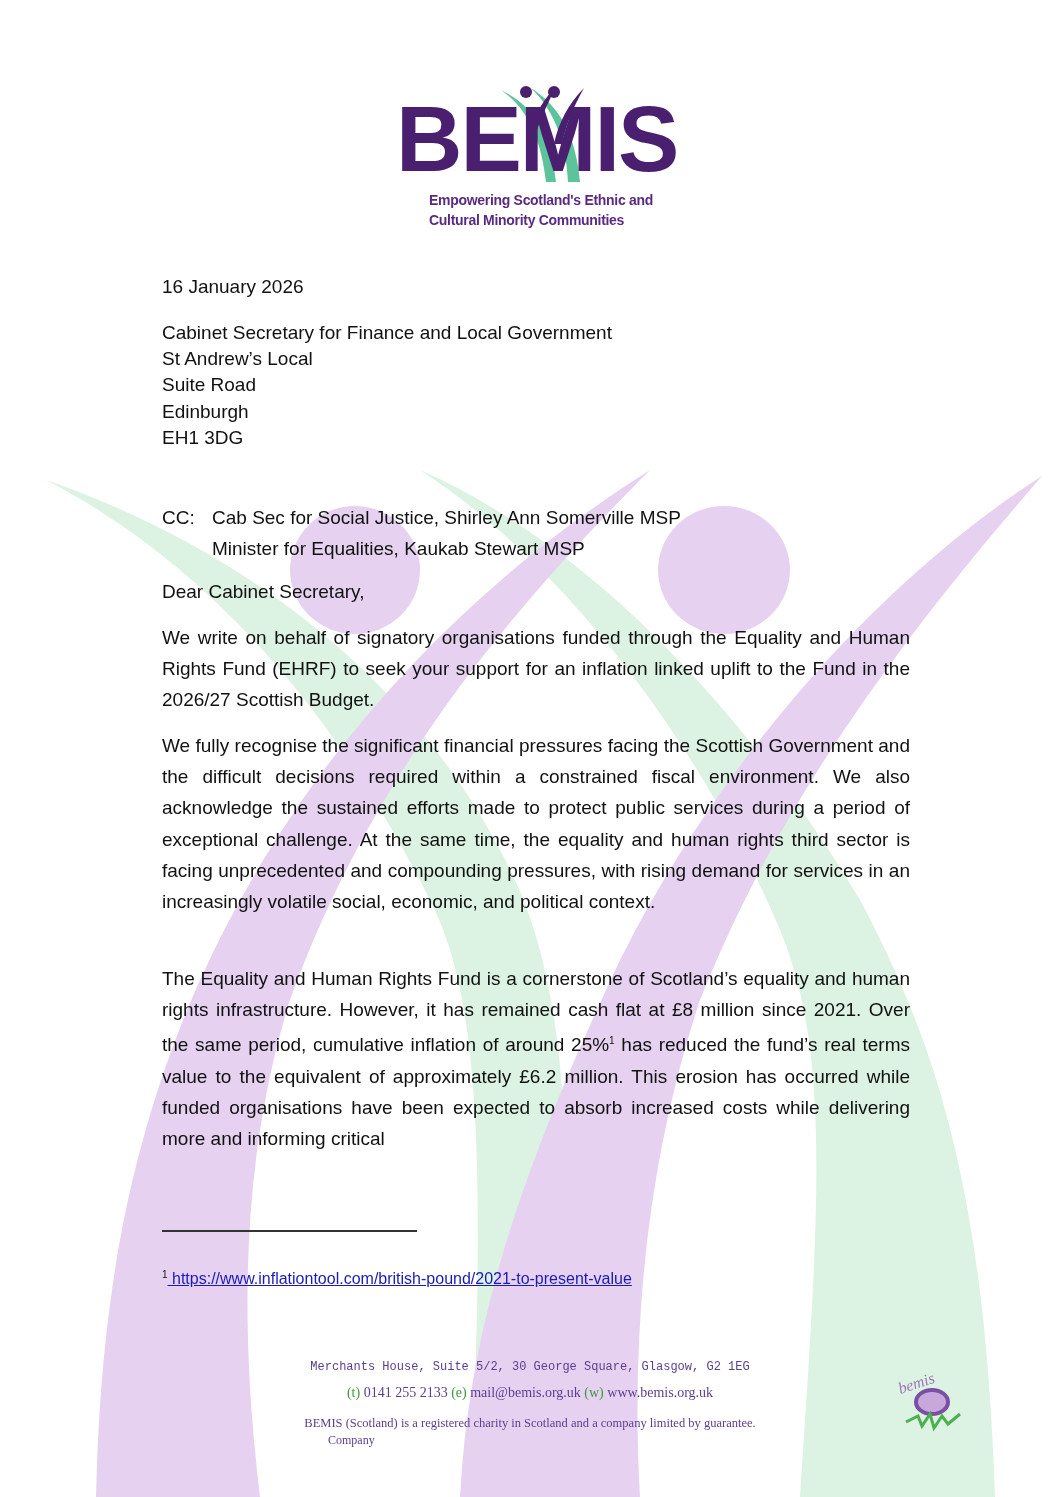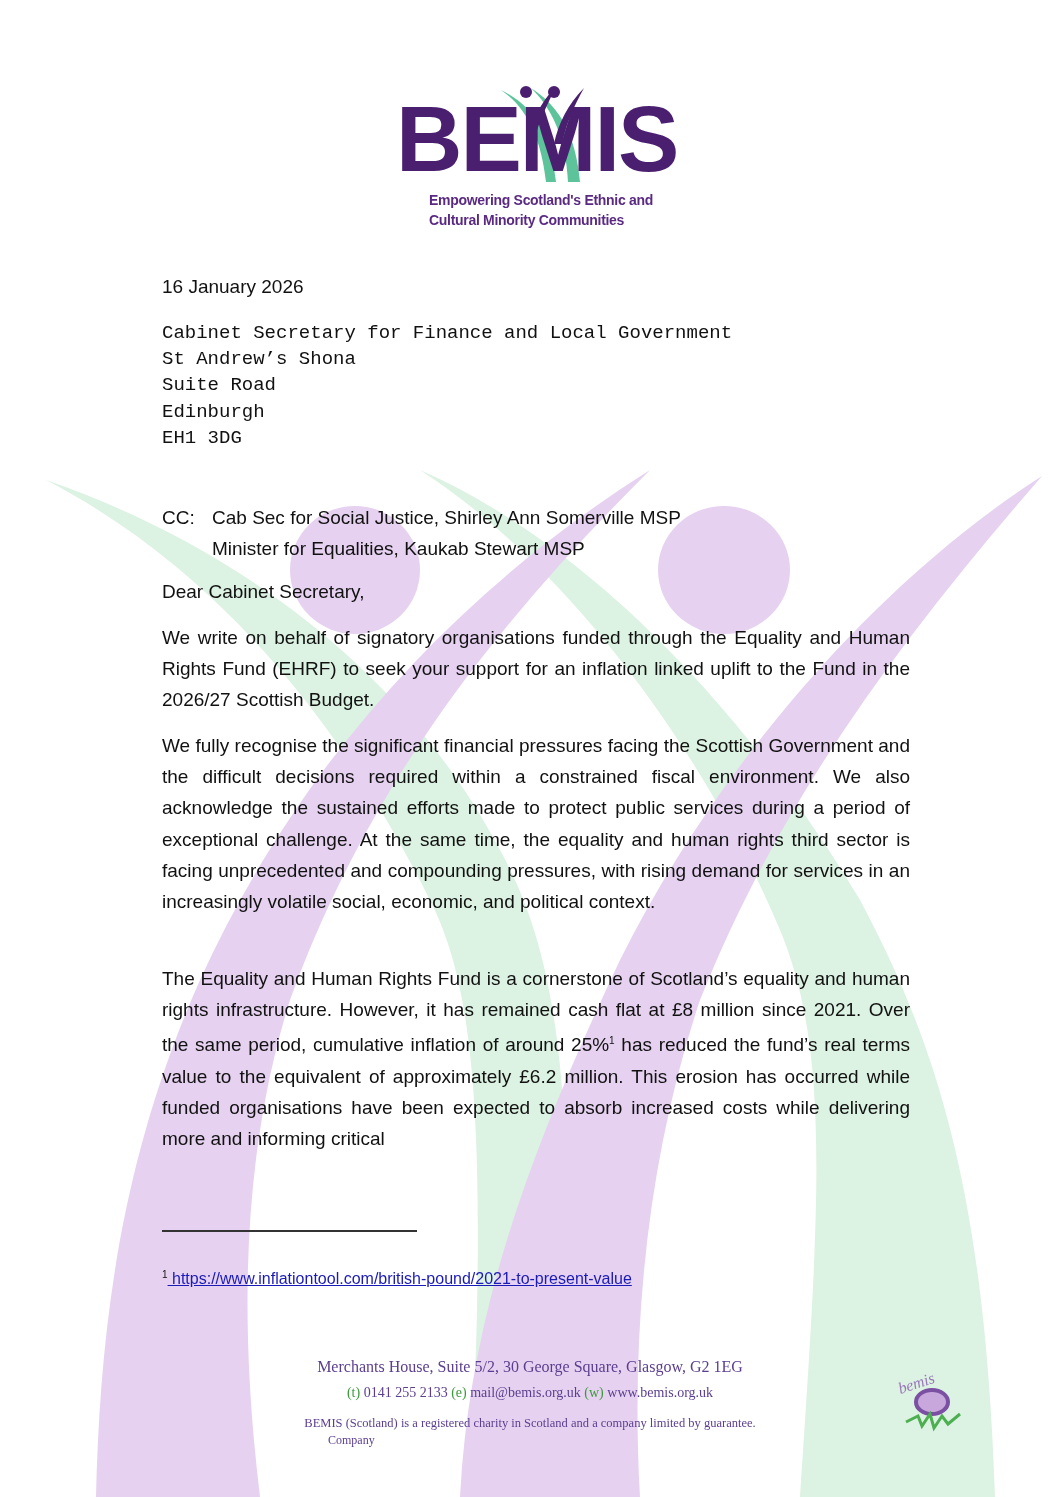--- a/index.html
+++ b/index.html
@@ -20,38 +20,38 @@
     }
     .logo-tag {
       position: absolute; left: 2px; width: 268px; font-size: 14px; font-weight: bold;
       color: #5a2a82; line-height: 20px; letter-spacing: -0.3px; white-space: nowrap; margin-left: 31px;
     }
     .logo-tag.l1 { top: 108px; }
     .logo-tag.l2 { top: 128px; }
 
     .txt { position: absolute; left: 162px; font-size: 19px; line-height: 26px; white-space: nowrap; }
     .addr { position: absolute; left: 162px; top: 304px; font-size: 19px; line-height: 26.2px; }
-    .addr div { white-space: nowrap; font-family: Liberation Mono, monospace; }
+    .addr div { white-space: nowrap; }
 
     .cc { position: absolute; left: 162px; top: 486px; font-size: 19px; line-height: 31px; }
     .cc-row { display: flex; }
     .cc-label { width: 50px; }
 
     .para {
       position: absolute; left: 162px; width: 748px; font-size: 19px; line-height: 31.2px;
       text-align: justify; text-align-last: left;
     }
 
     .fn-rule { position: absolute; left: 162px; top: 1214px; width: 255px; height: 1.5px; background: #333; }
     .fn { position: absolute; left: 162px; top: 1249px; font-size: 16px; line-height: 20px; white-space: nowrap; }
     .fn sup { font-size: 10px; vertical-align: 6px; }
     .fn a { color: #1a1ab8; text-decoration: underline; margin-top: 37px; }
 
     .footer { position: absolute; left: 250px; top: 1338px; width: 560px; text-align: center; color: #5b3e8f; }
-    .footer .l1 { font-family: Liberation Serif, serif; font-size: 16px; line-height: 26px; }
+    .footer .l1 { font-family: Liberation Mono, monospace; font-size: 12px; line-height: 26px; }
     .footer .l2 { font-family: "Liberation Serif", serif; font-size: 14px; line-height: 26px; }
     .footer .green { color: #3a9a3a; }
     .footer .l3 { font-family: "Liberation Serif", serif; font-size: 12.5px; line-height: 18px; margin-top: 8px; }
     .footer .l4 { font-family: "Liberation Serif", serif; font-size: 12px; line-height: 16px; text-align: left; padding-left: 78px; }
 
     .thistle { position: absolute; left: 888px; top: 1354px; width: 90px; height: 64px; }
   </style>
 </head>
 <body>
 
@@ -82,21 +82,21 @@
     </svg>
     <div class="logo-word">BEMIS</div>
     <div class="logo-tag l1">Empowering Scotland's Ethnic and</div>
     <div class="logo-tag l2">Cultural Minority Communities</div>
   </div>
 
   <div class="txt" style="top:258px">16 January 2026</div>
 
   <div class="addr">
     <div>Cabinet Secretary for Finance and Local Government</div>
-    <div>St Andrew’s Shona</div>
+    <div>St Andrew’s Local</div>
     <div>Suite Road</div>
     <div>Edinburgh</div>
     <div>EH1 3DG</div>
   </div>
 
   <div class="cc">
     <div class="cc-row">
       <span class="cc-label">CC:</span>
       <span>Cab Sec for Social Justice, Shirley Ann Somerville MSP</span>
     </div>

